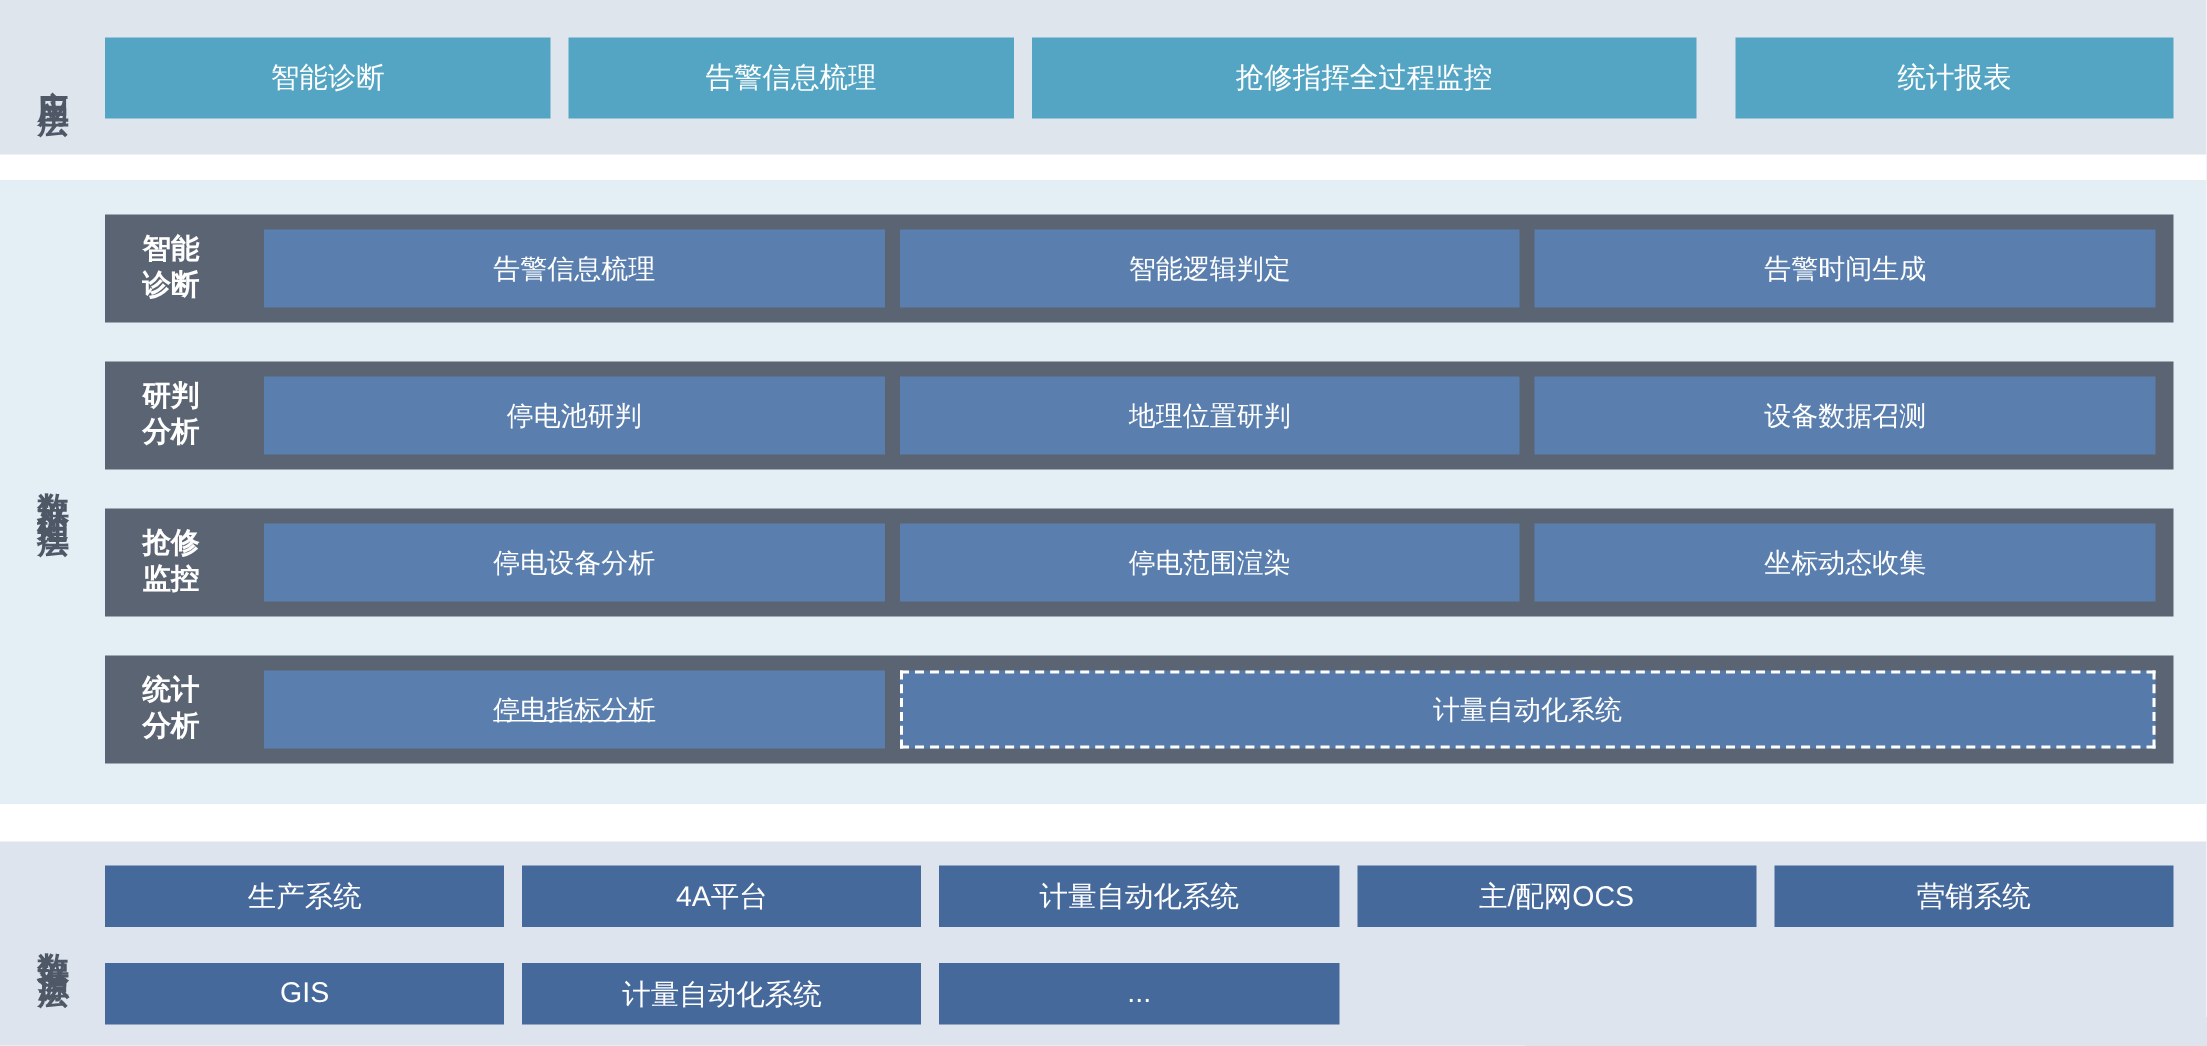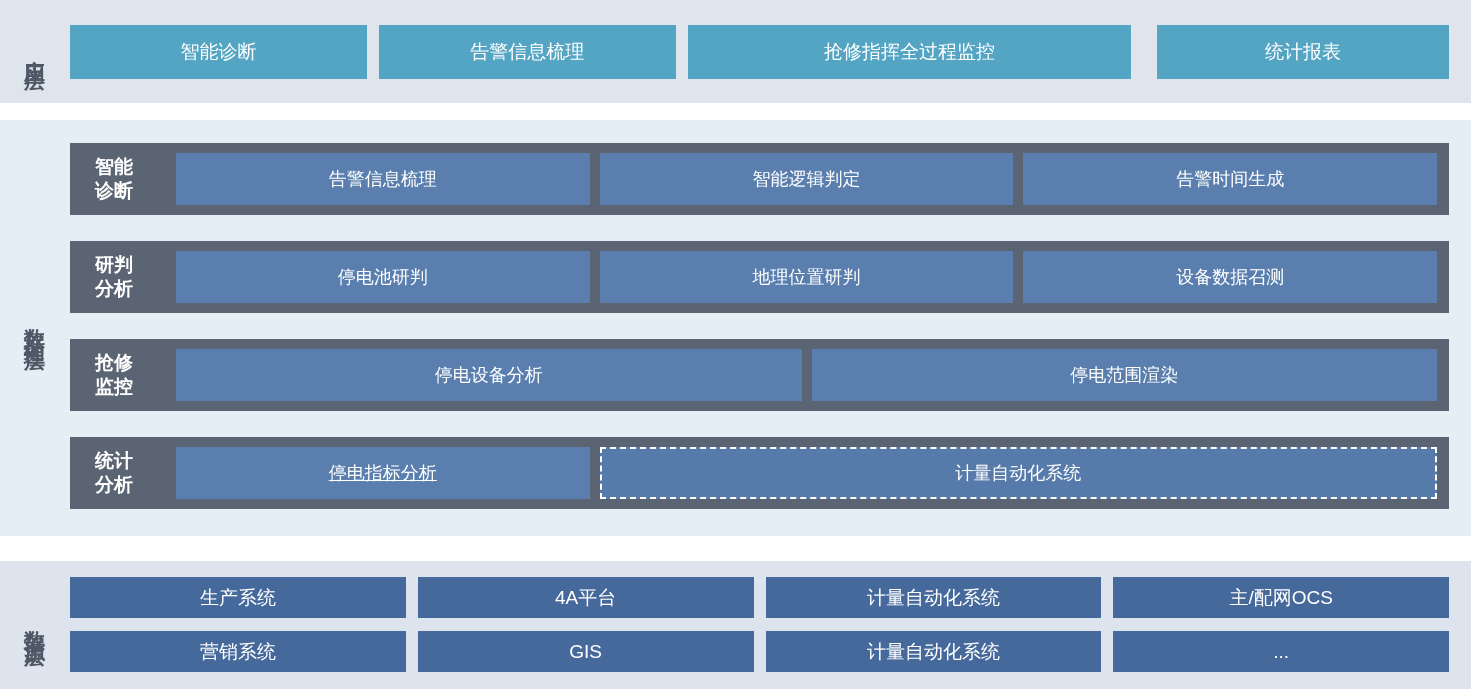--- a/index.html
+++ b/index.html
@@ -94,22 +94,22 @@
   }
   .pbox.fixed-third { flex: none; width: calc((100% - 20px) / 3); text-decoration: underline; }
   .pbox.dashed { border: 2px dashed #ffffff; background: #567aa9; }
 
   
   .src-band { background: #dde4ed; margin-top: 25px; padding: 16px 0 17px 0; }
   .src-content {
     flex: 1;
     margin-right: 22px;
     display: grid;
-    grid-template-columns: repeat(4, 1fr);
-    gap: 13px 12px;
+    grid-template-columns: repeat(5, 1fr);
+    gap: 24px 12px;
   }
   .sbox {
     height: 41px;
     background: #46699c;
     color: #ffffff;
     font-size: 19px;
     display: flex;
     align-items: center;
     justify-content: center;
   }
@@ -157,20 +157,21 @@
       </div>
     </div>
 
     <div class="prow">
       <div class="prow-label">
         <span class="wrap2">抢修监控</span>
       </div>
       <div class="prow-boxes">
         <div class="pbox">停电设备分析</div>
         <div class="pbox">停电范围渲染</div>
+        <div class="pbox">坐标动态收集</div>
       </div>
     </div>
 
     <div class="prow">
       <div class="prow-label">
         <span class="wrap2">统计分析</span>
       </div>
       <div class="prow-boxes">
         <div class="pbox fixed-third">停电指标分析</div>
         <div class="pbox dashed">计量自动化系统</div>

